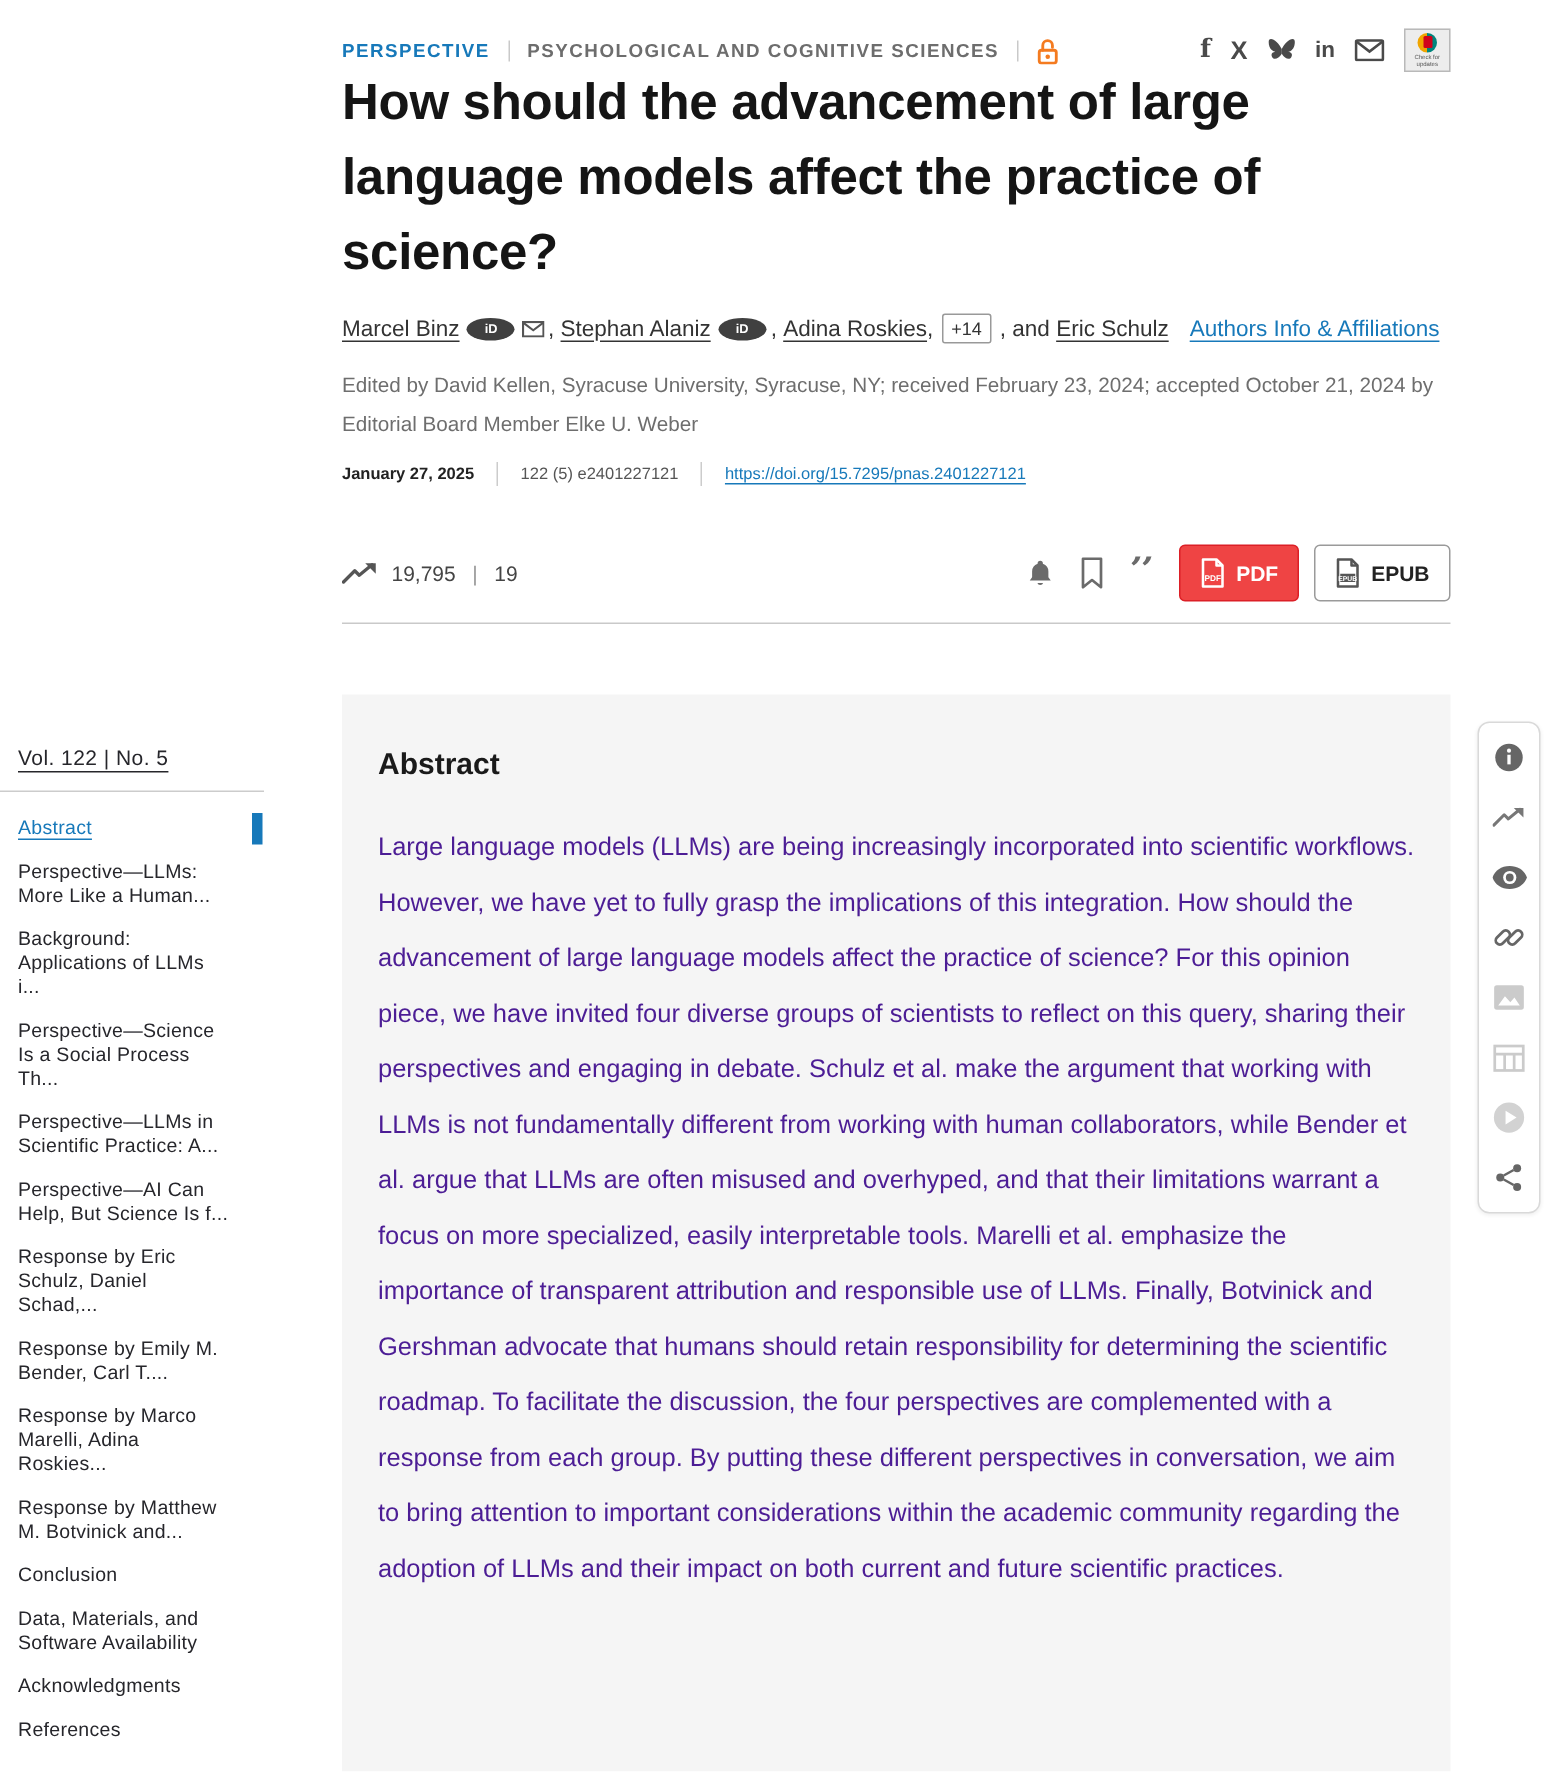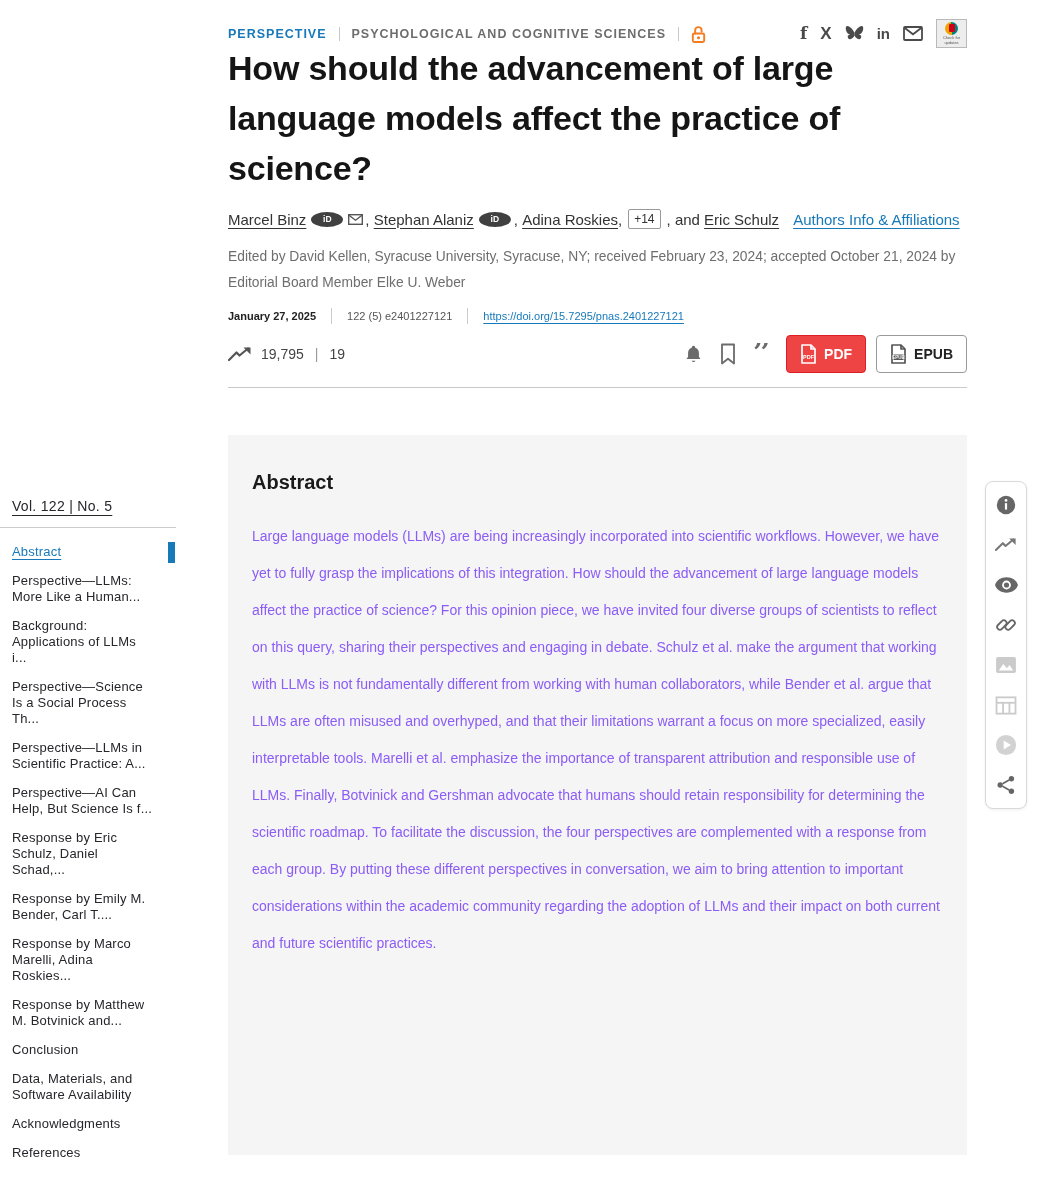--- a/index.html
+++ b/index.html
@@ -32,34 +32,34 @@
   .aff-link { color:#1779ba; text-decoration:underline; text-underline-offset:3px; margin-left:14px; cursor:pointer; }
 
   .edited { margin-top:15px; width:735px; font-size:13.8px; line-height:26px; color:#6e6e6e; }
 
   .pubrow { margin-top:12px; display:flex; align-items:center; font-size:11px; }
   .pub-date { font-weight:bold; color:#222; padding-right:15px; }
   .pub-cit { color:#555; padding:2px 15px; border-left:1px solid #ccc; }
   .pub-doi { padding:2px 0 2px 15px; border-left:1px solid #ccc; }
   .pub-doi a { color:#1779ba; text-decoration:underline; text-underline-offset:3px; cursor:pointer; }
 
-  .actions { margin-top:11px; padding-bottom:14px; border-bottom:1px solid #c9c9c9; display:flex; align-items:center; justify-content:space-between;gap:11px; }
+  .actions { margin-top:39px; padding-bottom:14px; border-bottom:1px solid #c9c9c9; display:flex; align-items:center; justify-content:space-between;gap:11px; }
   .metrics { display:flex; align-items:center; gap:9px; color:#555; font-size:14px; }
   .m-num { color:#444; }
   .m-div { color:#999; padding:0 2px; }
   .act-right { display:flex; align-items:center; gap:15px; }
   .iconbtn { cursor:pointer; display:flex; align-items:center; }
   .quoteglyph { font-family:"DejaVu Serif", serif; font-size:38px; line-height:20px; color:#6b6b6b; height:22px; overflow:hidden; }
   .btn { display:flex; align-items:center; gap:7px; font-weight:bold; font-size:14px; border-radius:4px; padding:8px 13px; cursor:pointer; }
   .btn-pdf { background:#ef4444; color:#fff; border:1px solid #dc1f26; }
   .btn-epub { background:#fff; color:#222; border:1px solid #9a9a9a; margin-left:-5px; }
 
   .abstract-box { margin-top:47px; width:739px; height:720px; background:#f5f5f5; padding:36px 24px 0 24px; }
   .abs-head { font-size:20px; font-weight:bold; color:#1a1a1a; }
-  .abs-text { margin-top:24px; width:691px; font-size:14px; line-height:37px; color:#8b5cf6; }
+  .abs-text { margin-top:24px; width:691px; font-size:17px; line-height:37px; color:#4c1d95; }
 
   
   .sidebar { position:absolute; left:0; top:497px; width:176px; }
   .vol { margin-left:12px; font-size:14px; color:#26262b; text-decoration:underline; text-underline-offset:4px; letter-spacing:0.3px; cursor:pointer; display:inline-block; }
   .side-hr { margin-top:12px; border:0; border-top:1px solid #ccc; width:176px; }
   .toc { margin-top:16px; display:flex; flex-direction:column; gap:13px; }
   .toc-item { position:relative; padding-left:12px; padding-right:22px; font-size:13px; line-height:16px; color:#26262b; cursor:pointer; letter-spacing:0.2px; }
   .toc-item.active .lbl { color:#1779ba; text-decoration:underline; text-underline-offset:3px; }
   .active-bar { position:absolute; right:1px; top:-2px; width:7px; height:21px; background:#1779ba; }
 

